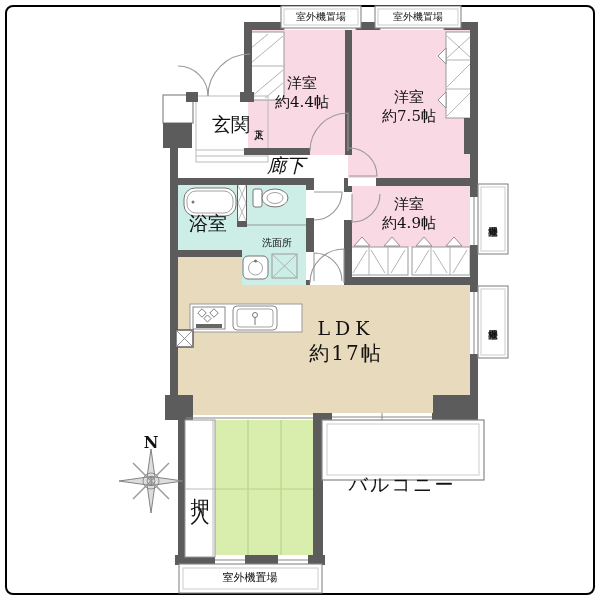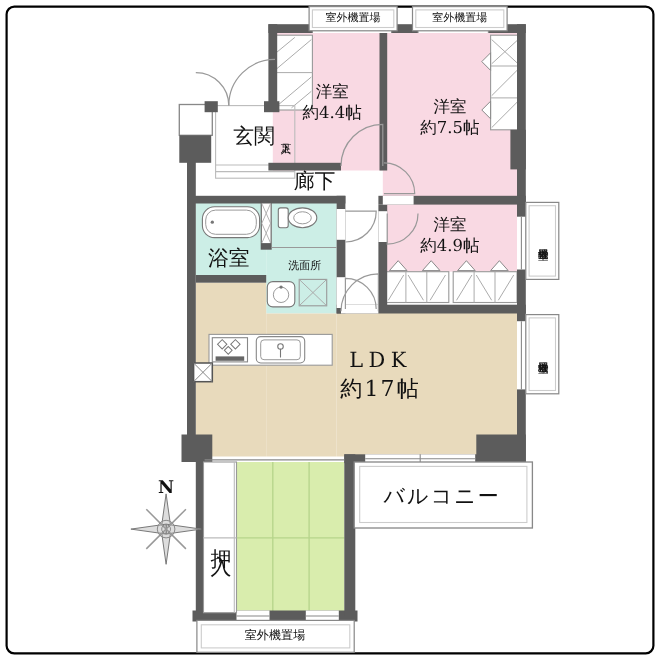--- a/index.html
+++ b/index.html
@@ -9,21 +9,21 @@
   svg.plan{position:absolute;left:0;top:0;width:600px;height:600px;}
   .lbl{position:absolute;transform:translate(-50%,-50%);text-align:center;white-space:nowrap;
        color:#111;line-height:1.25;}
   .lbl .ln{display:block;}
   .vert{writing-mode:vertical-rl;text-orientation:upright;}
   .fs15{font-size:15px;} .fs14{font-size:19px;} .fs13{font-size:10px;}
   .fs11{font-size:11px;} .fs10{font-size:10px;} .fs9{font-size:9.5px;}
   .ldk-name{display:block;font-size:19px;letter-spacing:5px;}
   .ldk-size{display:block;font-size:20px;letter-spacing:2px;}
   .north{font-size:16px;font-weight:bold;}
-  .sp{letter-spacing:2px;}
+  .sp{letter-spacing:2px;margin-top:33px;}
   .osp{letter-spacing:7px;}
 </style>
 </head>
 <body>
 
 <div class="canvas">
   <div class="frame"></div>
 
   <svg class="plan" viewBox="0 0 600 600">
 
@@ -267,22 +267,22 @@
   <div class="lbl" style="left:409px;top:214px;">
     <span class="ln fs15">洋室</span>
     <span class="ln fs15">約4.9帖</span>
   </div>
   <div class="lbl" style="left:346px;top:341px;">
     <span class="ldk-name">LDK</span>
     <span class="ldk-size">約17帖</span>
   </div>
   <div class="lbl fs14" style="left:231px;top:125px;">玄関</div>
   <div class="lbl vert fs9" style="left:259px;top:123px;">下足入</div>
-  <div class="lbl fs14" style="left:286px;top:166px;">廊下</div>
-  <div class="lbl fs14" style="left:208px;top:236px;">浴室</div>
+  <div class="lbl fs14" style="left:286px;top:166px;font-style:italic;">廊下</div>
+  <div class="lbl fs14" style="left:208px;top:224px;">浴室</div>
   <div class="lbl fs13" style="left:277px;top:243px;">洗面所</div>
   <div class="lbl vert fs14 osp" style="left:200px;top:490px;">押入</div>
   <div class="lbl fs14 sp" style="left:402px;top:452px;">バルコニー</div>
 
   <div class="lbl fs10" style="left:321px;top:17px;">室外機置場</div>
   <div class="lbl fs10" style="left:418px;top:17px;">室外機置場</div>
   <div class="lbl vert fs9" style="left:493px;top:219px;">室外機置場</div>
   <div class="lbl vert fs9" style="left:493px;top:322px;">室外機置場</div>
   <div class="lbl fs11" style="left:250px;top:578px;">室外機置場</div>
 

